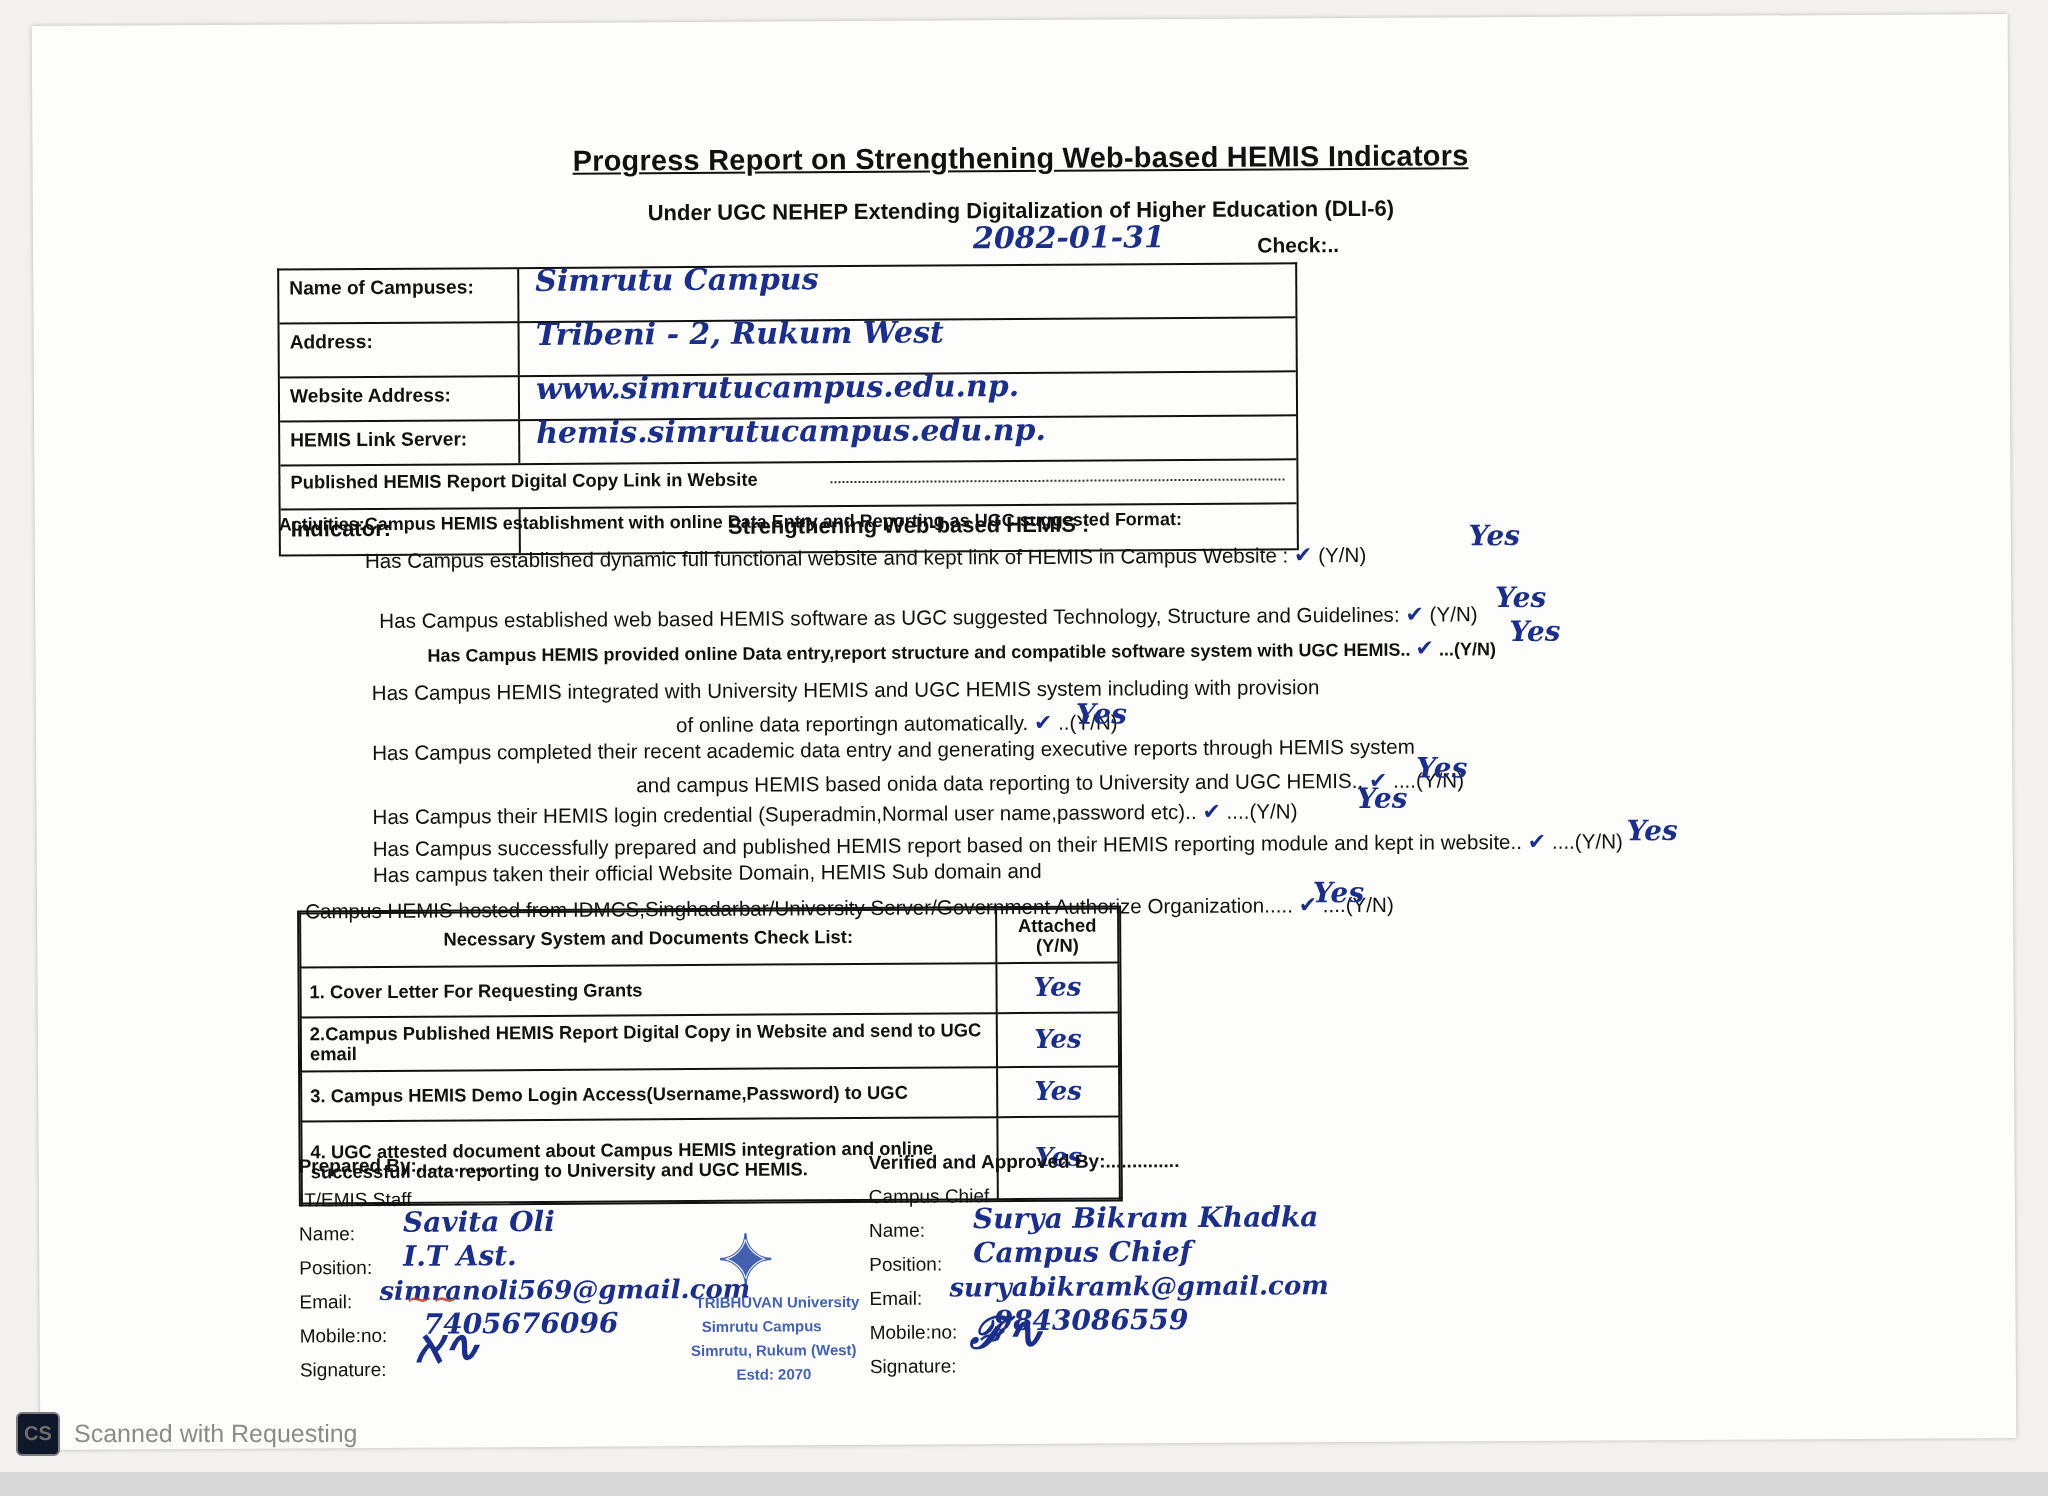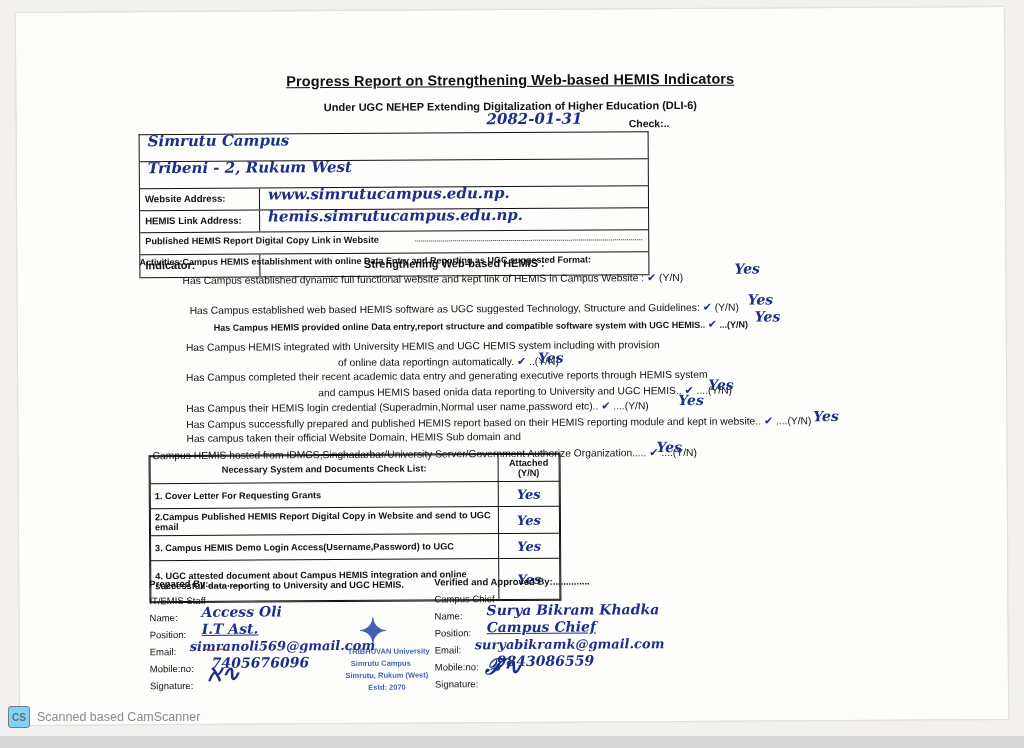--- a/index.html
+++ b/index.html
@@ -230,21 +230,21 @@
   .sig-right { left: 415px; top: 563px; width: 290px; }
   .sig-bold { font-weight: bold; }
   .sig-line { position: relative; height: 17px; white-space: nowrap; }
   .sig-line .hand {
     position: absolute;
     left: 52px;
     top: -5px;
     font-size: 14px;
     white-space: nowrap;
   }
-  .sig-line .hand.h-pos { left: 52px; text-decoration: underline; }
+  .sig-line .hand.h-pos { left: 52px; }
   .sig-line .hand.h-em { left: 40px; font-size: 13px; }
   .sig-line .hand.h-mo { left: 62px; }
 
   
   .stamp {
     position: absolute;
     left: 305px;
     top: 595px;
     width: 112px;
     height: 92px;
@@ -296,21 +296,21 @@
     width: 20px;
     height: 20px;
     border: 1.6px solid #7b7b7b;
     border-radius: 3px;
     color: #6e6e6e;
     font-size: 10px;
     font-weight: bold;
     display: flex;
     align-items: center;
     justify-content: center;
-    background: #7dd3fc;
+    background: #0f172a;
   }
   .cam-text {
     color: #8a8a8a;
     font-size: 12.5px;
   }
 </style>
 </head>
 <body>
 
 <div class="page">
@@ -319,37 +319,39 @@
 
       <div class="doc-title">Progress Report on Strengthening Web-based HEMIS Indicators</div>
       <div class="doc-subtitle">Under UGC NEHEP  Extending Digitalization of Higher Education (DLI-6)</div>
       <div class="date-row">
         <span>Check:..</span>
       </div>
       <div class="hand hand-date">2082-01-31</div>
 
       <div class="info-table">
         <div class="info-row row-tall">
+          <div class="lab">Name of Campuses:</div>
           <div class="val">
             <span class="hand">Simrutu Campus</span>
           </div>
         </div>
         <div class="info-row row-tall">
+          <div class="lab">Address:</div>
           <div class="val">
             <span class="hand">Tribeni - 2, Rukum West</span>
           </div>
         </div>
         <div class="info-row">
           <div class="lab">Website Address:</div>
           <div class="val">
             <span class="hand">www.simrutucampus.edu.np.</span>
           </div>
         </div>
         <div class="info-row">
-          <div class="lab">HEMIS Link Address:</div>
+          <div class="lab">HEMIS Link Server:</div>
           <div class="val">
             <span class="hand">hemis.simrutucampus.edu.np.</span>
           </div>
         </div>
         <div class="info-row pub-row no-div">
           <div class="lab">Published HEMIS  Report Digital Copy  Link in Website</div>
           <div class="pub-dots"></div>
         </div>
         <div class="indicator-row">
           <div class="lab">Indicator:</div>
@@ -457,21 +459,21 @@
           </tr>
         </tbody>
           </table>
       </div>
 
       <div class="sig-left">
         <div class="sig-line sig-bold">Prepared By:..............</div>
         <div class="sig-line">IT/EMIS Staff</div>
         <div class="sig-line">
           <span>Name:</span>
-          <span class="hand">Access Oli</span>
+          <span class="hand">Savita Oli</span>
         </div>
         <div class="sig-line">
           <span>Position:</span>
           <span class="hand h-pos">I.T Ast.</span>
         </div>
         <div class="sig-line">
           <span>Email:</span>
           <span class="hand h-em">simranoli569@gmail.com</span>
         </div>
         <div class="sig-line">
@@ -517,15 +519,15 @@
         <span class="l2">Simrutu Campus</span>
         <span class="l3">Simrutu, Rukum (West)</span>
         <span class="l3" style="top:76px;">Estd: 2070</span>
       </div>
 
     </div>
   </div>
 
   <div class="cam">
     <div class="cam-badge">CS</div>
-    <div class="cam-text">Scanned based CamScanner</div>
+    <div class="cam-text">Scanned with Requesting</div>
   </div>
 </div>
 
 </body></html>

